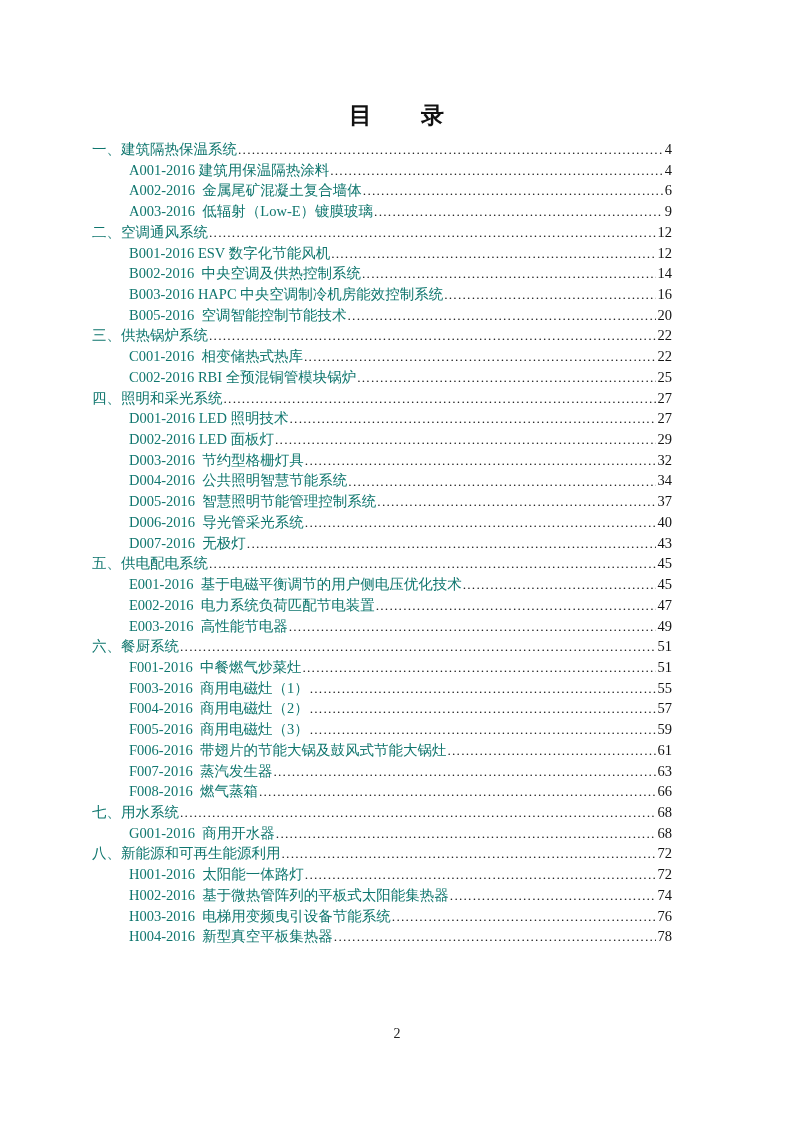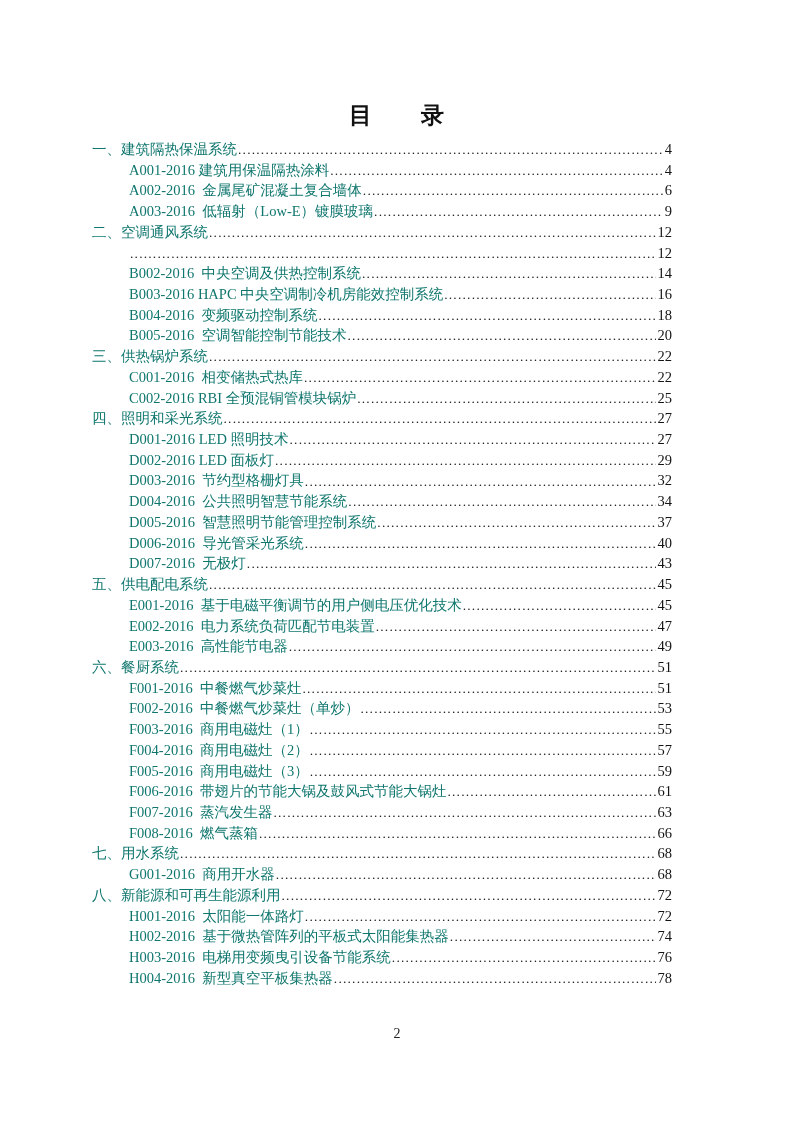--- a/index.html
+++ b/index.html
@@ -90,39 +90,35 @@
     <span class="label">A003-2016  低辐射（Low-E）镀膜玻璃</span>
     <span class="leader"></span>
     <span class="pagenum">9</span>
   </div>
       <div class="row section">
     <span class="label">二、空调通风系统</span>
     <span class="leader"></span>
     <span class="pagenum">12</span>
   </div>
       <div class="row item">
+    <span class="label">B001-2016 ESV 数字化节能风机</span>
     <span class="leader"></span>
     <span class="pagenum">12</span>
   </div>
       <div class="row item">
     <span class="label">B002-2016  中央空调及供热控制系统</span>
     <span class="leader"></span>
     <span class="pagenum">14</span>
   </div>
       <div class="row item">
     <span class="label">B003-2016 HAPC 中央空调制冷机房能效控制系统</span>
     <span class="leader"></span>
     <span class="pagenum">16</span>
   </div>
       <div class="row item">
-    <span class="label">B004-2016  变频驱动控制系统</span>
-    <span class="leader"></span>
-    <span class="pagenum">18</span>
-  </div>
-      <div class="row item">
     <span class="label">B005-2016  空调智能控制节能技术</span>
     <span class="leader"></span>
     <span class="pagenum">20</span>
   </div>
       <div class="row section">
     <span class="label">三、供热锅炉系统</span>
     <span class="leader"></span>
     <span class="pagenum">22</span>
   </div>
       <div class="row item">
@@ -197,25 +193,20 @@
   </div>
       <div class="row section">
     <span class="label">六、餐厨系统</span>
     <span class="leader"></span>
     <span class="pagenum">51</span>
   </div>
       <div class="row item">
     <span class="label">F001-2016  中餐燃气炒菜灶</span>
     <span class="leader"></span>
     <span class="pagenum">51</span>
-  </div>
-      <div class="row item">
-    <span class="label">F002-2016  中餐燃气炒菜灶（单炒）</span>
-    <span class="leader"></span>
-    <span class="pagenum">53</span>
   </div>
       <div class="row item">
     <span class="label">F003-2016  商用电磁灶（1）</span>
     <span class="leader"></span>
     <span class="pagenum">55</span>
   </div>
       <div class="row item">
     <span class="label">F004-2016  商用电磁灶（2）</span>
     <span class="leader"></span>
     <span class="pagenum">57</span>

